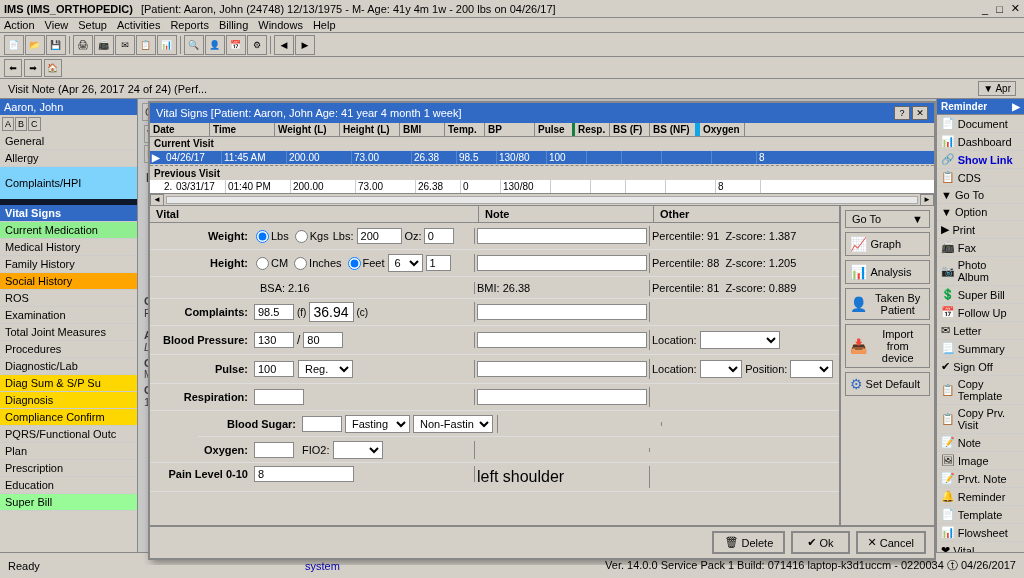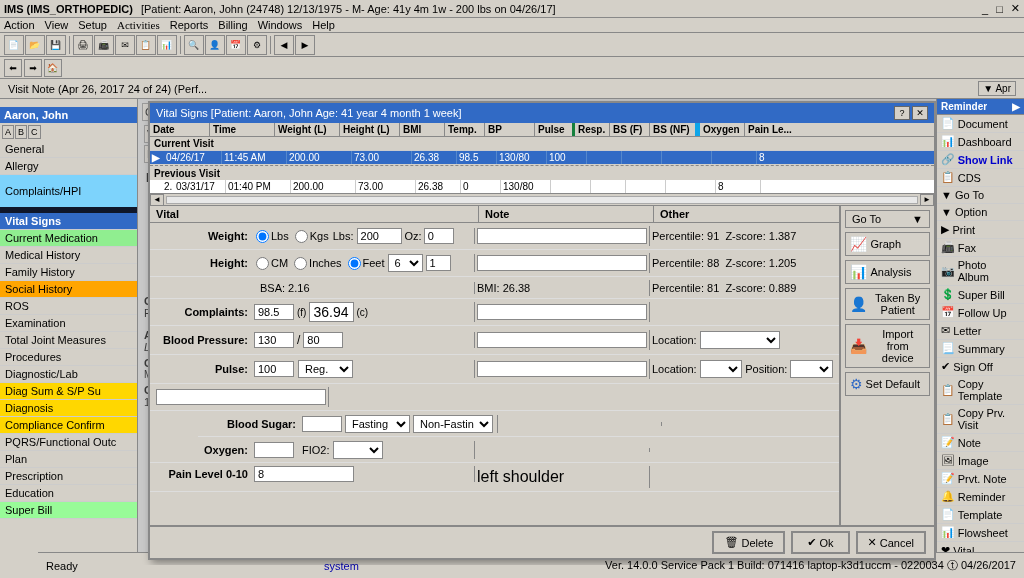--- a/index.html
+++ b/index.html
@@ -25,21 +25,21 @@
     <span style="flex:1"></span>
     <span style="cursor:pointer;">_</span>
     <span style="cursor:pointer;">□</span>
     <span style="cursor:pointer;">✕</span>
   </div>
 
   <div style="background:#d4d0c8; padding:1px 4px; display:flex; gap:10px; border-bottom:1px solid #888; font-size:11px;">
     <span style="cursor:pointer;">Action</span>
     <span style="cursor:pointer;">View</span>
     <span style="cursor:pointer;">Setup</span>
-    <span style="cursor:pointer;font-family:Liberation Serif, serif;">Activities</span>
+    <span style="cursor:pointer;">Activities</span>
     <span style="cursor:pointer;">Reports</span>
     <span style="cursor:pointer;">Billing</span>
     <span style="cursor:pointer;">Windows</span>
     <span style="cursor:pointer;">Help</span>
   </div>
 
   <div style="background:#d4d0c8; padding:1px 4px; display:flex; align-items:center; gap:1px; border-bottom:1px solid #888; height:24px; flex-wrap:wrap;">
     <button style="width:20px;height:20px;font-size:9px;background:#d4d0c8;border:1px solid #888;cursor:pointer;">📄</button>
     <button style="width:20px;height:20px;font-size:9px;background:#d4d0c8;border:1px solid #888;cursor:pointer;">📂</button>
     <button style="width:20px;height:20px;font-size:9px;background:#d4d0c8;border:1px solid #888;cursor:pointer;">💾</button>
@@ -67,21 +67,21 @@
 
   <div style="background:#d4d0c8; padding:2px 8px; border-bottom:1px solid #888; font-size:11px; display:flex; align-items:center; gap:6px;">
     <span>Visit Note (Apr 26, 2017  24 of 24) (Perf...</span>
     <span style="flex:1;"></span>
     <button style="font-size:10px;background:#d4d0c8;border:1px solid #888;padding:1px 4px;cursor:pointer;">▼ Apr</button>
   </div>
 
   <div style="display:flex; height:calc(578px - 112px);">
 
     <div style="width:138px; background:#d4d0c8; border-right:1px solid #888; overflow-y:auto; flex-shrink:0; font-size:11px;">
-      <div style="background:#316ac5; color:white; padding:2px 4px; font-weight:bold;margin-top:8px;">Aaron, John</div>
+      <div style="background:#316ac5; color:white; padding:2px 4px; font-weight:normal;">Aaron, John</div>
       <div style="display:flex; gap:1px; padding:2px; background:#d4d0c8;">
         <button style="font-size:9px;background:#d4d0c8;border:1px solid #888;padding:1px 2px;cursor:pointer;">A</button>
         <button style="font-size:9px;background:#d4d0c8;border:1px solid #888;padding:1px 2px;cursor:pointer;">B</button>
         <button style="font-size:9px;background:#d4d0c8;border:1px solid #888;padding:1px 2px;cursor:pointer;">C</button>
       </div>
 
       <div style="padding:2px 5px; border-bottom:1px solid #ccc; cursor:pointer;">General</div>
       <div style="padding:2px 5px; border-bottom:1px solid #ccc; cursor:pointer;">Allergy</div>
       <div style="padding:10px 5px; border-bottom:6px solid #0f172a; cursor:pointer; background:#7dd3fc;">Complaints/HPI</div>
       <div style="padding:2px 5px; border-bottom:1px solid #ccc; cursor:pointer; background:#316ac5; color:white; font-weight:bold;">Vital Signs</div>
@@ -169,21 +169,20 @@
             <div style="width:65px; padding:1px 3px; border-right:1px solid #888; font-weight:bold;">Weight (L)</div>
             <div style="width:60px; padding:1px 3px; border-right:1px solid #888; font-weight:bold;">Height (L)</div>
             <div style="width:45px; padding:1px 3px; border-right:1px solid #888; font-weight:bold;">BMI</div>
             <div style="width:40px; padding:1px 3px; border-right:1px solid #888; font-weight:bold;">Temp.</div>
             <div style="width:50px; padding:1px 3px; border-right:1px solid #888; font-weight:bold;">BP</div>
             <div style="width:40px; padding:1px 3px; border-right:3px solid #15803d; font-weight:bold;">Pulse</div>
             <div style="width:35px; padding:1px 3px; border-right:1px solid #888; font-weight:bold;">Resp.</div>
             <div style="width:40px; padding:1px 3px; border-right:1px solid #888; font-weight:bold;">BS (F)</div>
             <div style="width:50px; padding:1px 3px; border-right:5px solid #0ea5e9; font-weight:bold;">BS (NF)</div>
             <div style="width:45px; padding:1px 3px; border-right:1px solid #888; font-weight:bold;">Oxygen</div>
-            <div style="flex:1; padding:1px 3px; font-weight:bold;">Pain Le...</div>
           </div>
 
           <div style="background:#d4d0c8; padding:1px 4px; font-size:10px; font-weight:bold; border-bottom:1px solid #ccc;">Current Visit</div>
 
           <div style="display:flex; background:#316ac5; color:white; font-size:10px; cursor:pointer;">
             <div style="width:14px; padding:1px 2px; font-weight:bold;">▶</div>
             <div style="width:58px; padding:1px 2px; border-right:1px solid #5588cc;">04/26/17</div>
             <div style="width:65px; padding:1px 2px; border-right:1px solid #5588cc;">11:45 AM</div>
             <div style="width:65px; padding:1px 2px; border-right:1px solid #5588cc;">200.00</div>
             <div style="width:60px; padding:1px 2px; border-right:1px solid #5588cc;">73.00</div>
@@ -333,20 +332,24 @@
               <div style="width:175px; border-right:1px solid #888; padding:2px;"><input type="text" style="width: 100%; font-size: 11px; border: 1px solid rgb(136, 136, 136);" value=""></div>
               <div style="width:185px; padding:2px; font-size:11px; display:flex; align-items:center; gap:3px;">
                 <span>Location:</span>
                 <select style="width:60px; font-size:11px; border:1px solid #888;"><option></option></select>
                 <span>Position:</span>
                 <select style="width:60px; font-size:11px; border:1px solid #888;"><option></option></select>
               </div>
             </div>
 
             <div style="display:flex; align-items:center; border-bottom:1px solid #ddd; padding:3px 4px; min-height:26px;">
+              <div style="flex:1; display:flex; align-items:center; border-right:1px solid #888; padding-right:4px;">
+                <span style="width:100px; text-align:right; padding-right:6px; font-weight:bold; font-size:11px;">Respiration:</span>
+                <input type="text" style="width: 50px; font-size: 11px; border: 1px solid rgb(136, 136, 136);" value="">
+              </div>
               <div style="width:175px; border-right:1px solid #888; padding:2px;"><input type="text" style="width: 100%; font-size: 11px; border: 1px solid rgb(136, 136, 136);" value=""></div>
               <div style="width:185px; padding:2px; font-size:11px;"></div>
             </div>
 
             <div style="display:flex; align-items:center; border-bottom:1px solid #ddd; padding:3px 4px; min-height:26px;margin-left:48px;">
               <div style="flex:1; display:flex; align-items:center; border-right:1px solid #888; padding-right:4px;">
                 <span style="width:100px; text-align:right; padding-right:6px; font-weight:bold; font-size:11px;">Blood Sugar:</span>
                 <input type="text" style="width: 40px; font-size: 11px; border: 1px solid rgb(136, 136, 136);" value="">
                 <select style="width:65px; margin-left:3px; font-size:11px; border:1px solid #888;"><option>Fasting</option></select>
                 <select style="width:80px; margin-left:3px; font-size:11px; border:1px solid #888;"><option>Non-Fasting</option></select>
@@ -535,19 +538,19 @@
       </div>
       <div style="padding:2px 4px; cursor:pointer; border-bottom:1px solid #ccc; display:flex; align-items:center; gap:3px; font-size:11px;">
         <span>🧪</span>
         <span>Lab</span>
       </div>
 
     </div>
 
   </div>
 
-  <div style="position:absolute; bottom:0; left:0; right:0; background:#d4d0c8; border-top:1px solid #888; padding:7px 8px; display:flex; justify-content:space-between; align-items:center; font-size:11px; height:26px;margin-left:38px;">
+  <div style="position:absolute; bottom:0; left:0; right:0; background:#d4d0c8; border-top:1px solid #888; padding:7px 8px; display:flex; justify-content:space-between; align-items:center; font-size:11px; height:26px;">
     <span>Ready</span>
     <span style="color:#0000aa;">system</span>
     <span>Ver. 14.0.0 Service Pack 1    Build: 071416   laptop-k3d1uccm - 0220034 ⓣ    04/26/2017</span>
   </div>
 
 </div>
 
 </body></html>

